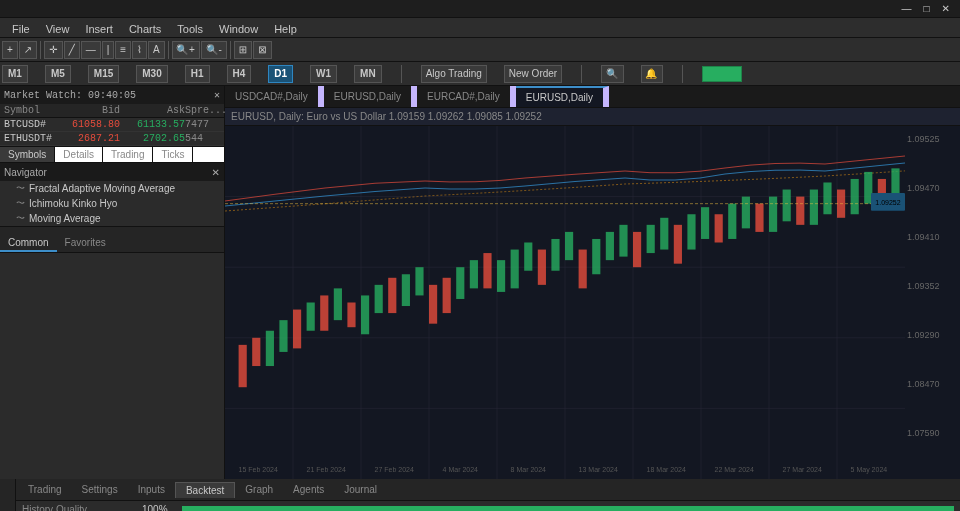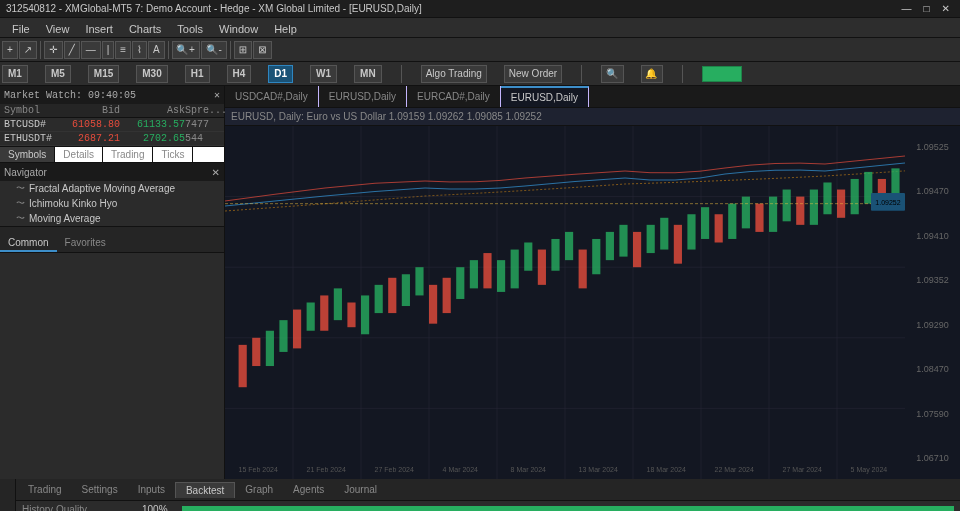--- a/index.html
+++ b/index.html
@@ -57,49 +57,48 @@
     
     #nav-tabs { display: flex; background: #252525; border-bottom: 1px solid #111; border-top: 1px solid #111; }
     .nav-tab { padding: 2px 8px; font-size: 10px; cursor: pointer; color: #888; margin-top: 8px; }
     .nav-tab.active { color: #c8c8c8; border-bottom: 2px solid #3d8ec9; }
     
     
     #chart-area { flex: 1; background: #131722; position: relative; overflow: hidden; }
     #chart-header { background: #1e2230; padding: 2px 6px; font-size: 10px; color: #888; height: 18px; display: flex; align-items: center; gap: 8px; border-bottom: 1px solid #111; }
     #chart-canvas { width: 100%; height: calc(100% - 18px - 22px); background: #131722; position: relative; overflow: hidden; }
     #chart-tabs { display: flex; background: #1a1a1a; border-bottom: 1px solid #111; height: 22px; }
-    .chart-tab { padding: 3px 10px; font-size: 10px; cursor: pointer; color: #888; border-right: 1px solid #c4b5fd; display: flex; align-items: center; }
+    .chart-tab { padding: 3px 10px; font-size: 10px; cursor: pointer; color: #888; border-right: 6px solid #c4b5fd; display: flex; align-items: center; }
     .chart-tab.active { background: #131722; color: #c8c8c8; border-top: 2px solid #3d8ec9; }
     #bottom-tabs { display: flex; background: #252525; border-bottom: 1px solid #111; height: 22px; align-items: center; padding: 0 2px; }
     .bottom-tab { padding: 2px 10px; font-size: 10px; cursor: pointer; color: #888; }
     .bottom-tab.active { background: #3a3a3a; color: #c8c8c8; border: 1px solid #555; border-bottom: none; }
     
     
     #results-area { flex: 1; overflow-y: auto; overflow-x: hidden; padding: 2px; }
     
     
     #bp-wrap { display: flex; height: 270px; }
     #bp-side { width: 16px; background: #252525; display: flex; align-items: center; justify-content: center; border-right: 1px solid #111; }
     #bp-main { flex: 1; display: flex; flex-direction: column; }
     
     
     ::-webkit-scrollbar { width: 8px; height: 8px; }
     ::-webkit-scrollbar-track { background: #1a1a1a; }
     ::-webkit-scrollbar-thumb { background: #444; }
 
-    #chart-price-labels { position: absolute; right: 0; top: 0; width: 55px; height: 100%; display: flex; flex-direction: column; justify-content: space-between; padding: 16px 2px; font-size: 9px; color: #666; text-align: center; pointer-events: none; }
+    #chart-price-labels { position: absolute; right: 0; top: 8px; width: 55px; height: 100%; display: flex; flex-direction: column; justify-content: space-between; padding: 0 2px; font-size: 9px; color: #666; text-align: left; pointer-events: none; }
 
     
     #chart-visual { position: absolute; left: 0; top: 0; right: 55px; bottom: 0; }
   </style>
 </head>
 <body>
 
 <div id="title-bar">
-  <span>312540812 - XMGlobal-MT5 7: Demo Account - Hedge - XM Global Limited - [EURUSD,Daily]</span>
   <div id="title-bar-controls">
     <span>—</span>
     <span>□</span>
     <span>✕</span>
   </div>
 </div>
 
 <div id="menu-bar">
   <span class="menu-item">File</span>
   <span class="menu-item">View</span>

